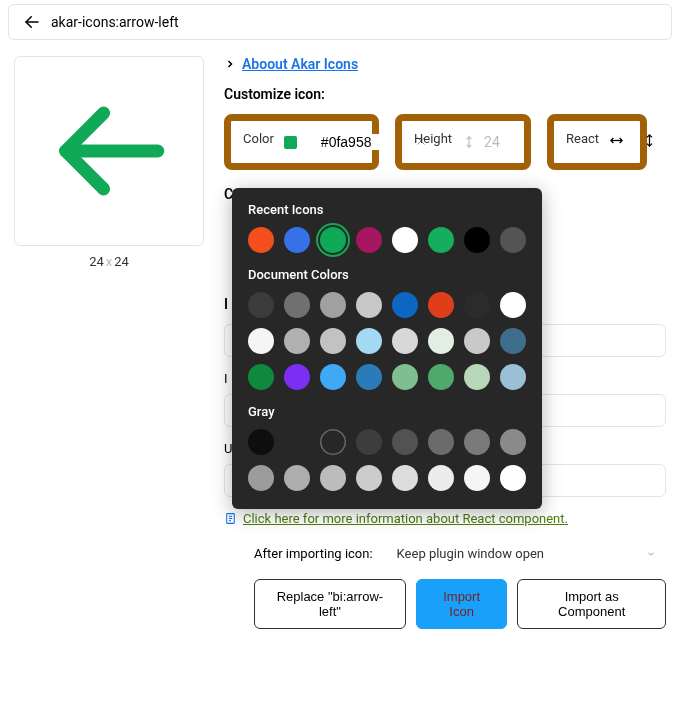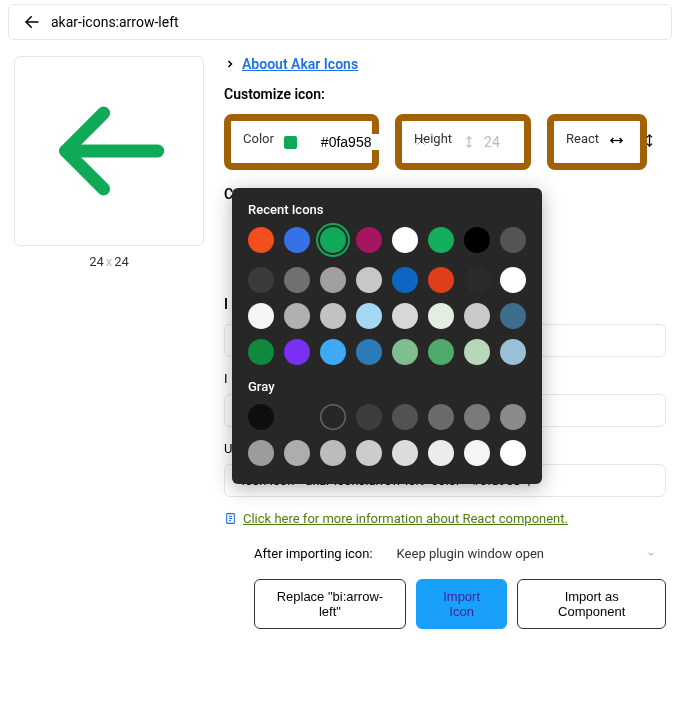--- a/index.html
+++ b/index.html
@@ -29,21 +29,21 @@
   .flip-row { display: flex; gap: 18px; align-items: center; padding: 2px 0; }
   .code-box { width: 100%; border: 1px solid #e5e5e5; border-radius: 6px; padding: 8px 10px; font-size: 13px; margin-bottom: 14px; }
   .caption { font-size: 13px; margin-bottom: 8px; }
   .info-link { display: flex; align-items: center; gap: 6px; margin-bottom: 20px; }
   .info-link a { color: #4d7c0f; font-size: 13px; }
   .footer-controls { margin-left: 30px; }
   .footer-row1 { display: flex; align-items: center; gap: 24px; margin-bottom: 18px; }
   .select-wrap { flex: 1; display: flex; align-items: center; justify-content: space-between; color: #333; font-size: 13px; padding-right: 10px; }
   .btn-row { display: flex; gap: 10px; }
   .btn { border: 1px solid #333; background: #fff; border-radius: 6px; padding: 9px 14px; font-size: 13px; cursor: pointer; }
-  .btn.primary { background: #18a0fb; border-color: #18a0fb; color: #4c1d95; font-weight: 500; }
+  .btn.primary { background: #18a0fb; border-color: #18a0fb; color: #7f1d1d; font-weight: 500; }
   
   .picker { position: absolute; top: 132px; left: 8px; width: 310px; background: #272727; border-radius: 6px; padding: 14px 16px 18px 16px; color: #fff; z-index: 10; box-shadow: 0 4px 20px rgba(0,0,0,0.3); }
   .picker h4 { font-size: 13px; font-weight: 500; margin-bottom: 10px; }
   .picker-grid { display: flex; flex-wrap: wrap; gap: 10px; margin-bottom: 14px; }
   .picker-grid:last-child { margin-bottom: 0; }
   .chip { width: 26px; height: 26px; border-radius: 50%; cursor: pointer; }
   .chip.selected { box-shadow: 0 0 0 2px #272727, 0 0 0 4px #0fa958; }
   .chip.outline { box-shadow: inset 0 0 0 1.5px #666; background: transparent; }
 </style>
 </head>
@@ -168,20 +168,21 @@
       <div class="picker-grid" id="recent-grid">
           <div class="chip" style="background: rgb(242, 78, 30);"></div>
           <div class="chip" style="background: rgb(55, 113, 232);"></div>
           <div class="chip selected" style="background: rgb(15, 169, 88);"></div>
           <div class="chip" style="background: rgb(166, 21, 95);"></div>
           <div class="chip" style="background: rgb(255, 255, 255);"></div>
           <div class="chip" style="background: rgb(20, 174, 92);"></div>
           <div class="chip" style="background: rgb(0, 0, 0);"></div>
           <div class="chip" style="background: rgb(84, 84, 84);"></div>
         </div>
+      <h4>Document Colors</h4>
       <div class="picker-grid" id="document-grid">
           <div class="chip" style="background: rgb(59, 59, 59);"></div>
           <div class="chip" style="background: rgb(112, 112, 112);"></div>
           <div class="chip" style="background: rgb(160, 160, 160);"></div>
           <div class="chip" style="background: rgb(199, 199, 199);"></div>
           <div class="chip" style="background: rgb(13, 102, 194);"></div>
           <div class="chip" style="background: rgb(224, 62, 26);"></div>
           <div class="chip" style="background: rgb(43, 43, 43);"></div>
           <div class="chip" style="background: rgb(255, 255, 255);"></div>
           <div class="chip" style="background: rgb(245, 245, 245);"></div>

